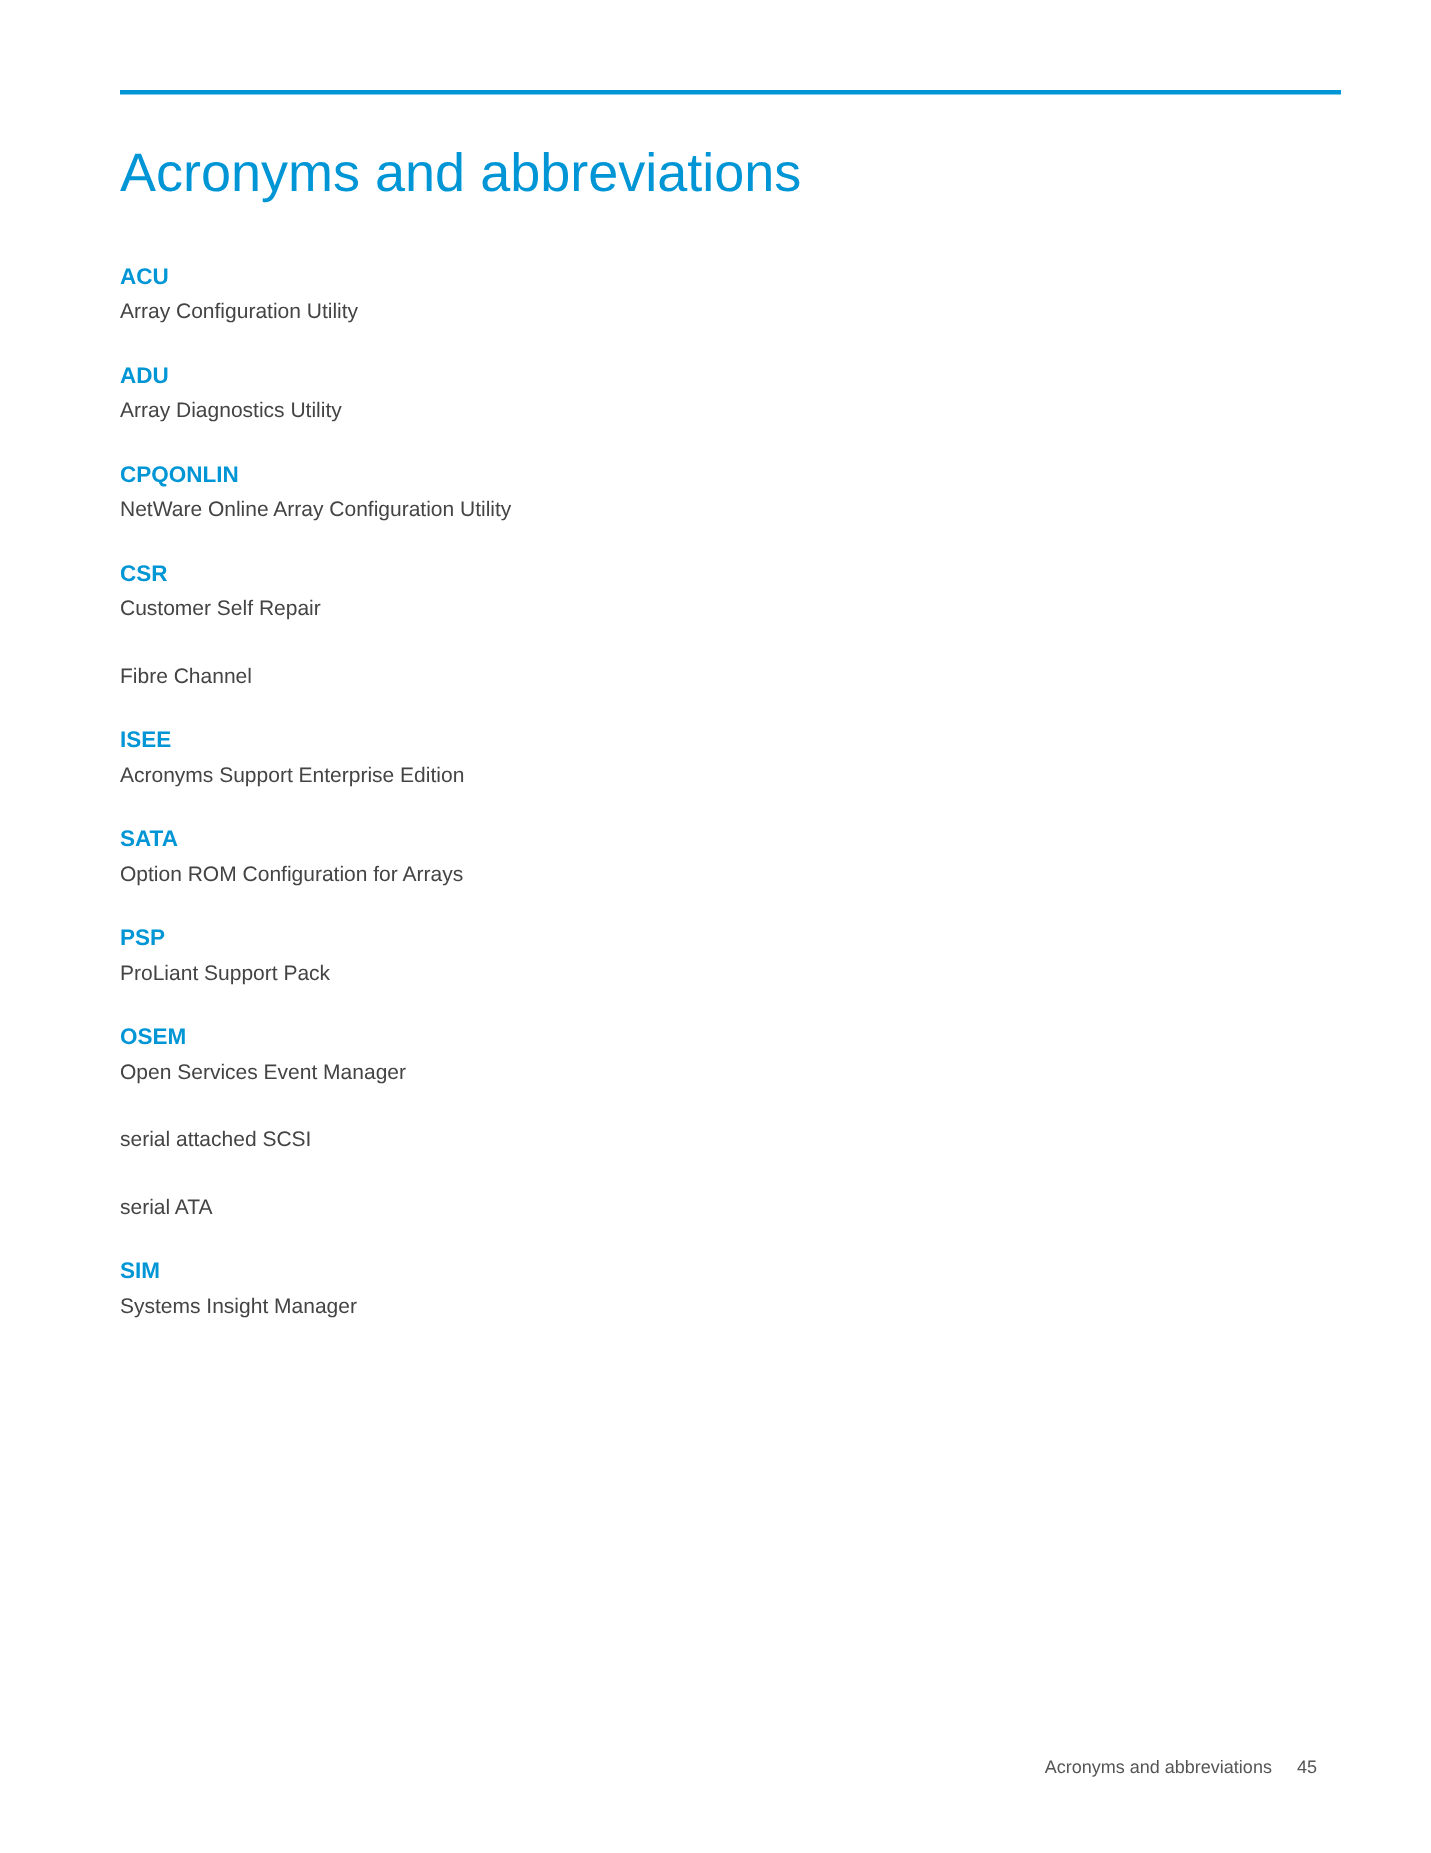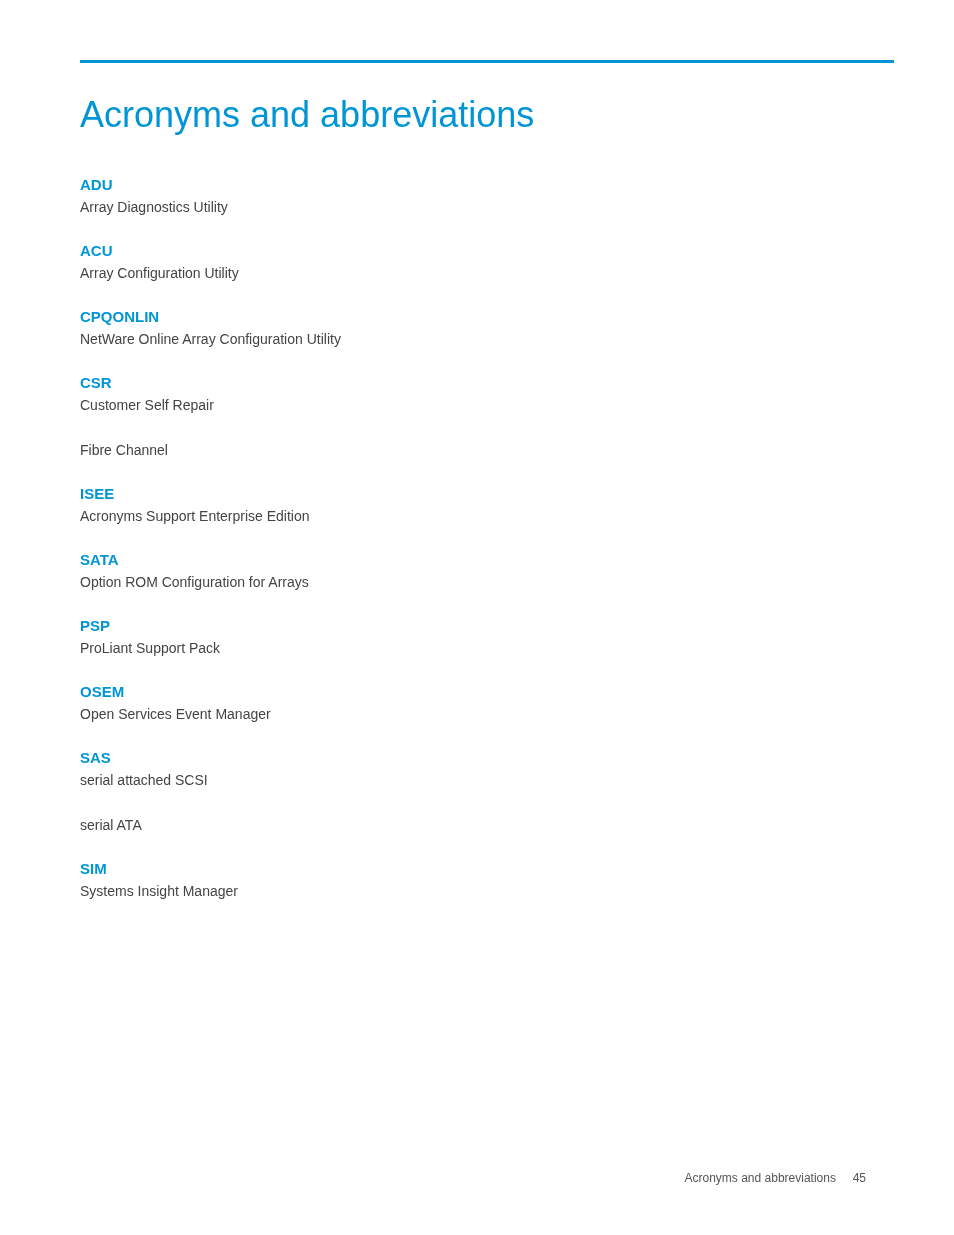--- a/index.html
+++ b/index.html
@@ -55,41 +55,41 @@
 
     .acronym-definition {
       font-size: 14px;
       color: #444444;
       line-height: 1.5;
     }
 
     .page-footer {
       position: absolute;
       bottom: 50px;
-      right: 88px;
+      right: 76px;
       font-size: 12px;
       color: #555555;
     }
   </style>
 </head>
 <body>
 
 <div class="page-container">
   <div class="top-border"></div>
 
   <h1 class="page-title">Acronyms and abbreviations</h1>
 
   <div class="acronym-list" id="acronym-list-container">
   <div class="acronym-item">
+        <div class="acronym-term">ACU</div>
+        <div class="acronym-definition">Array Configuration Utility</div>
+      </div>
+      <div class="acronym-item">
         <div class="acronym-term">ADU</div>
         <div class="acronym-definition">Array Diagnostics Utility</div>
-      </div>
-      <div class="acronym-item">
-        <div class="acronym-term">ACU</div>
-        <div class="acronym-definition">Array Configuration Utility</div>
       </div>
       <div class="acronym-item">
         <div class="acronym-term">CPQONLIN</div>
         <div class="acronym-definition">NetWare Online Array Configuration Utility</div>
       </div>
       <div class="acronym-item">
         <div class="acronym-term">CSR</div>
         <div class="acronym-definition">Customer Self Repair</div>
       </div>
       <div class="acronym-item">
@@ -105,21 +105,20 @@
       </div>
       <div class="acronym-item">
         <div class="acronym-term">PSP</div>
         <div class="acronym-definition">ProLiant Support Pack</div>
       </div>
       <div class="acronym-item">
         <div class="acronym-term">OSEM</div>
         <div class="acronym-definition">Open Services Event Manager</div>
       </div>
       <div class="acronym-item">
-        <div class="acronym-term">SAS</div>
         <div class="acronym-definition">serial attached SCSI</div>
       </div>
       <div class="acronym-item">
         <div class="acronym-definition">serial ATA</div>
       </div>
       <div class="acronym-item">
         <div class="acronym-term">SIM</div>
         <div class="acronym-definition">Systems Insight Manager</div>
       </div>
     </div>

